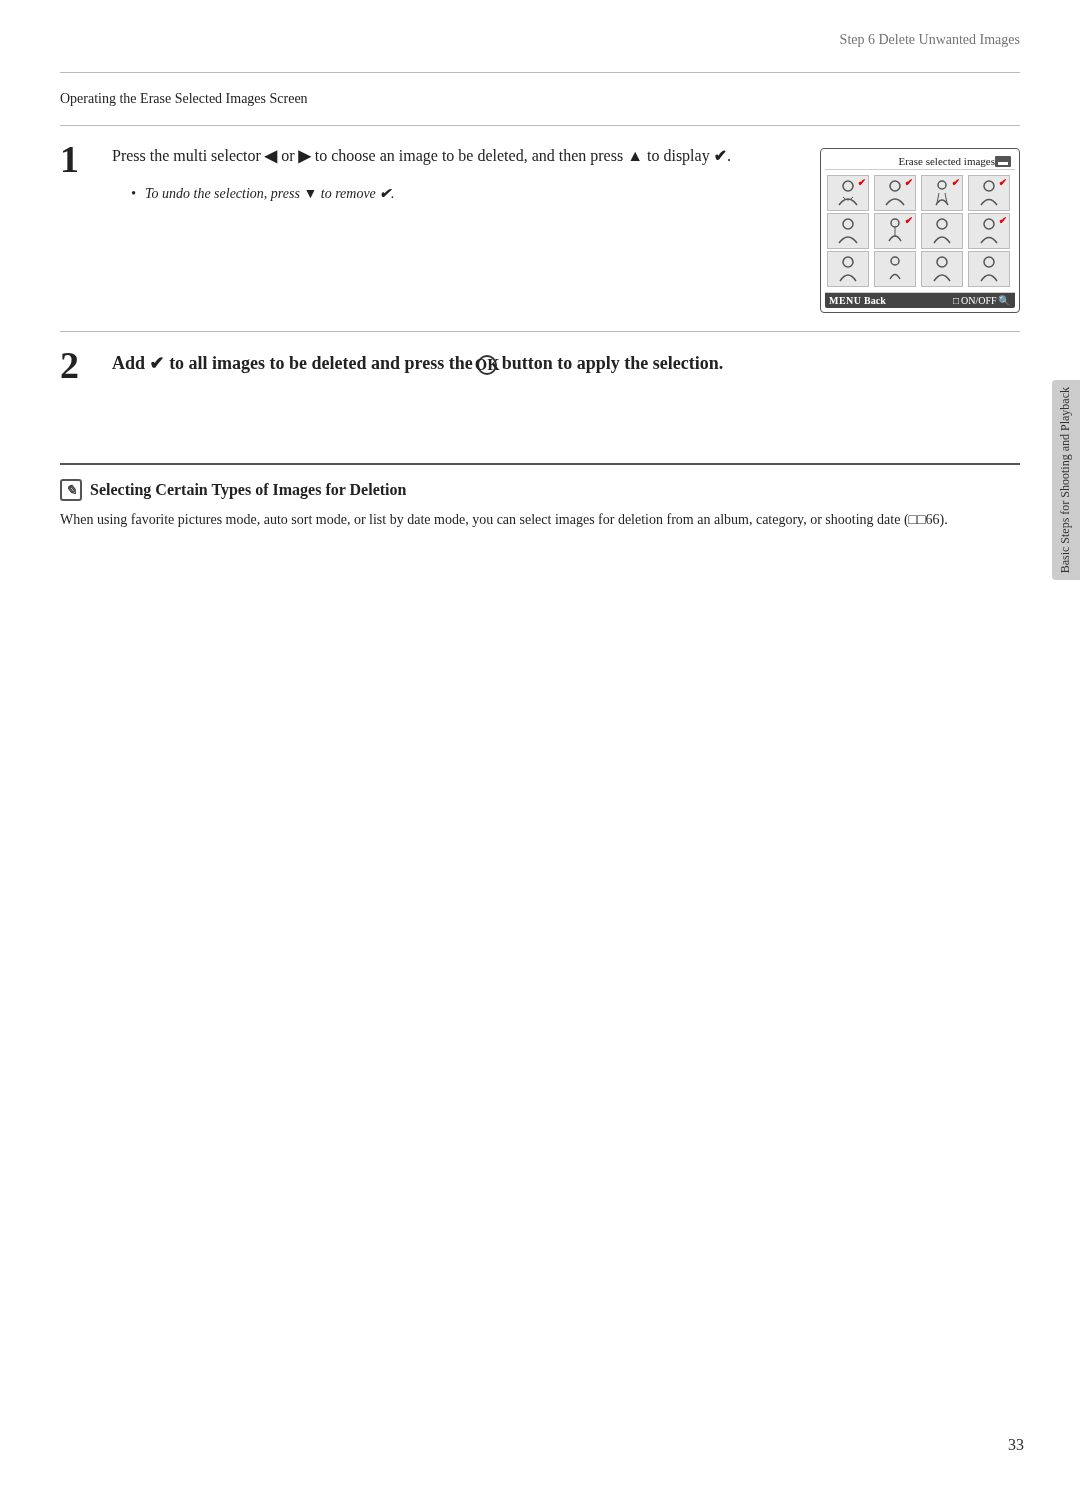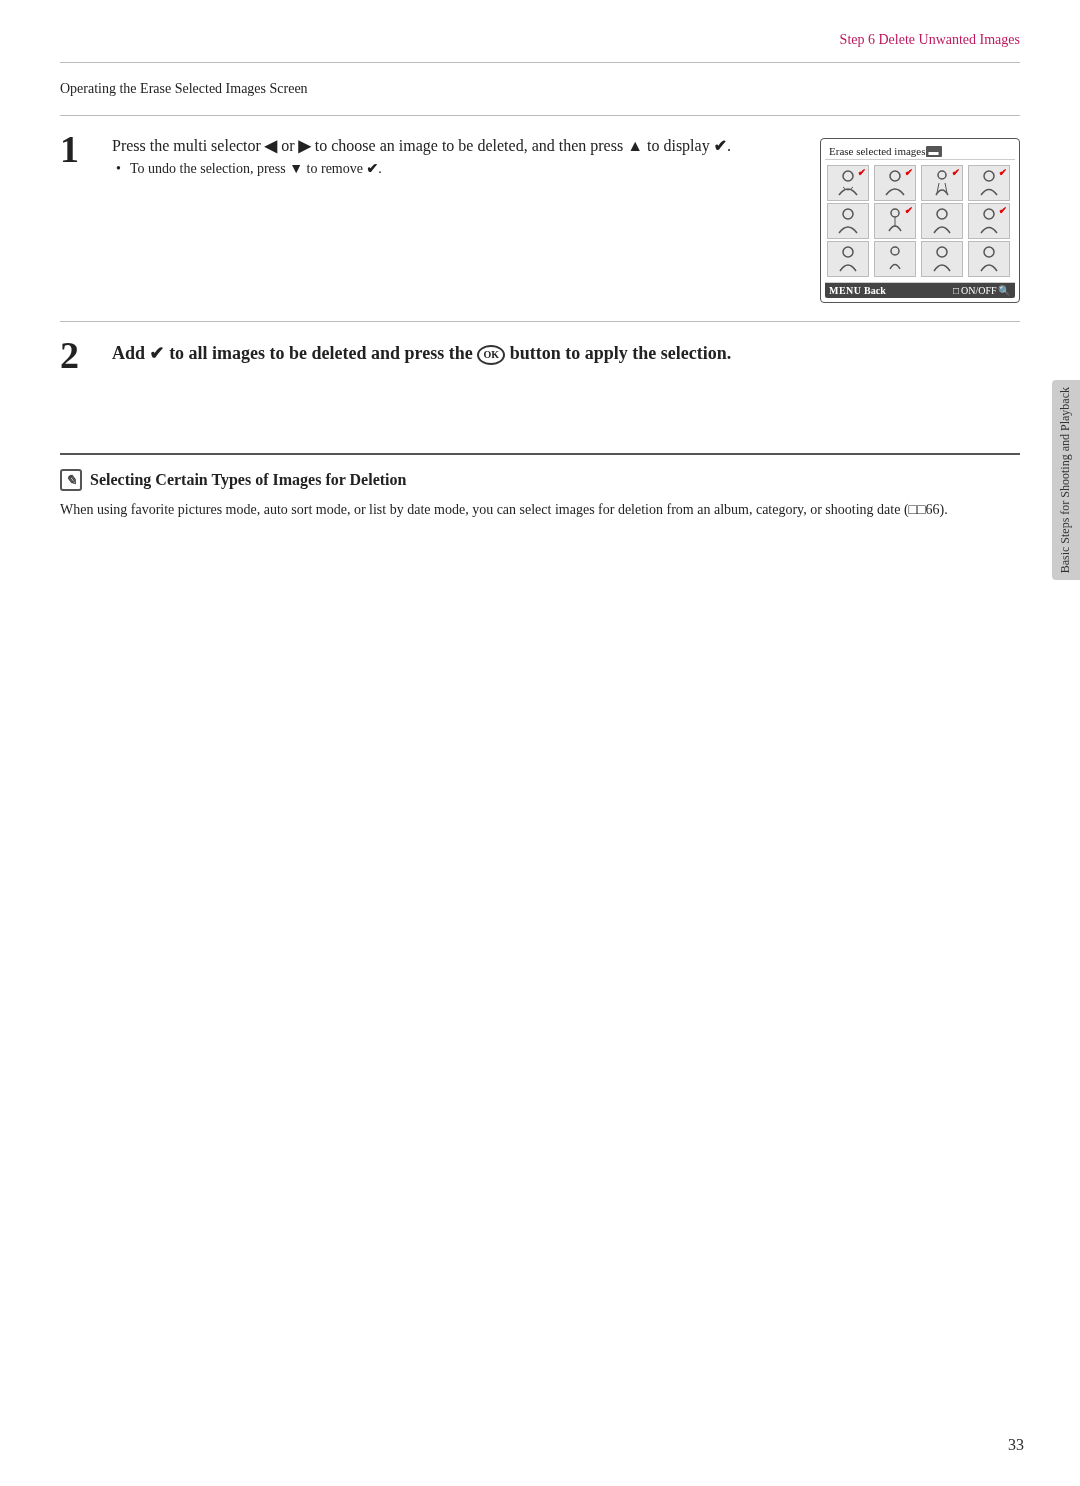--- a/index.html
+++ b/index.html
@@ -19,23 +19,23 @@
       min-height: 1486px;
       background: #fff;
       position: relative;
       padding: 32px 60px 60px 60px;
     }
 
     
     .page-header {
       text-align: right;
       font-size: 14px;
-      color: #be185d;
+      color: #737373;
       border-bottom: 1px solid #bbb;
-      padding-bottom: 14px;
+      padding-bottom: 24px;
       margin-bottom: 18px;
     }
 
     
     .section-title {
       font-size: 14px;
       font-weight: normal;
       margin-bottom: 18px;
     }
 
@@ -73,21 +73,22 @@
       line-height: 1.5;
     }
 
     .step-main-text b, .step-main-text strong {
       font-weight: bold;
     }
 
     .step-bullets {
       list-style: none;
       padding: 0;
-      margin: 0;
+      margin: 15px;
+      font-style: italic;
     }
 
     .step-bullets li {
       font-size: 14px;
       line-height: 1.55;
       padding-left: 18px;
       position: relative;
       margin-bottom: 2px;
     }
 
@@ -113,21 +114,21 @@
       padding: 4px;
       width: 200px;
     }
 
     .camera-screen-title {
       font-size: 11px;
       background: #fff;
       padding: 2px 4px 2px 4px;
       border-bottom: 1px solid #ccc;
       display: flex;
-      justify-content: flex-start;
+      justify-content: flex-end;
       align-items: center;
       margin-bottom: 3px;
     }
 
     .camera-screen-title .cam-icon {
       font-size: 10px;
       background: #555;
       color: #fff;
       padding: 0 3px;
       border-radius: 1px;
@@ -399,21 +400,21 @@
             </span>
           </div>
         </div>
       </div>
     </div>
 
     <div class="step">
       <div class="step-number" style="font-size:38px;font-weight:bold;min-width:52px;line-height:1;margin-top:-4px;">2</div>
       <div class="step2-content">
         <div class="step2-main-text">
-          Add <b>✔</b> to all images to be deleted and press the <span style="display:inline-flex;align-items:center;justify-content:center;width:28px;height:20px;border:2px solid #333;border-radius:50%;font-size:10px;font-weight:bold;vertical-align:middle;">OK</span> button to apply the selection.
+          Add <b>✔</b> to all images to be deleted and press the <span style="display:inline-flex;align-items:center;justify-content:center;width:20px;height:20px;border:2px solid #333;border-radius:50%;font-size:16px;font-weight:bold;vertical-align:middle;">OK</span> button to apply the selection.
         </div>
       </div>
     </div>
 
   </div>
 
   <div class="note-section">
     <div class="note-title">
       <span class="note-icon">✎</span>
       <span>Selecting Certain Types of Images for Deletion</span>

